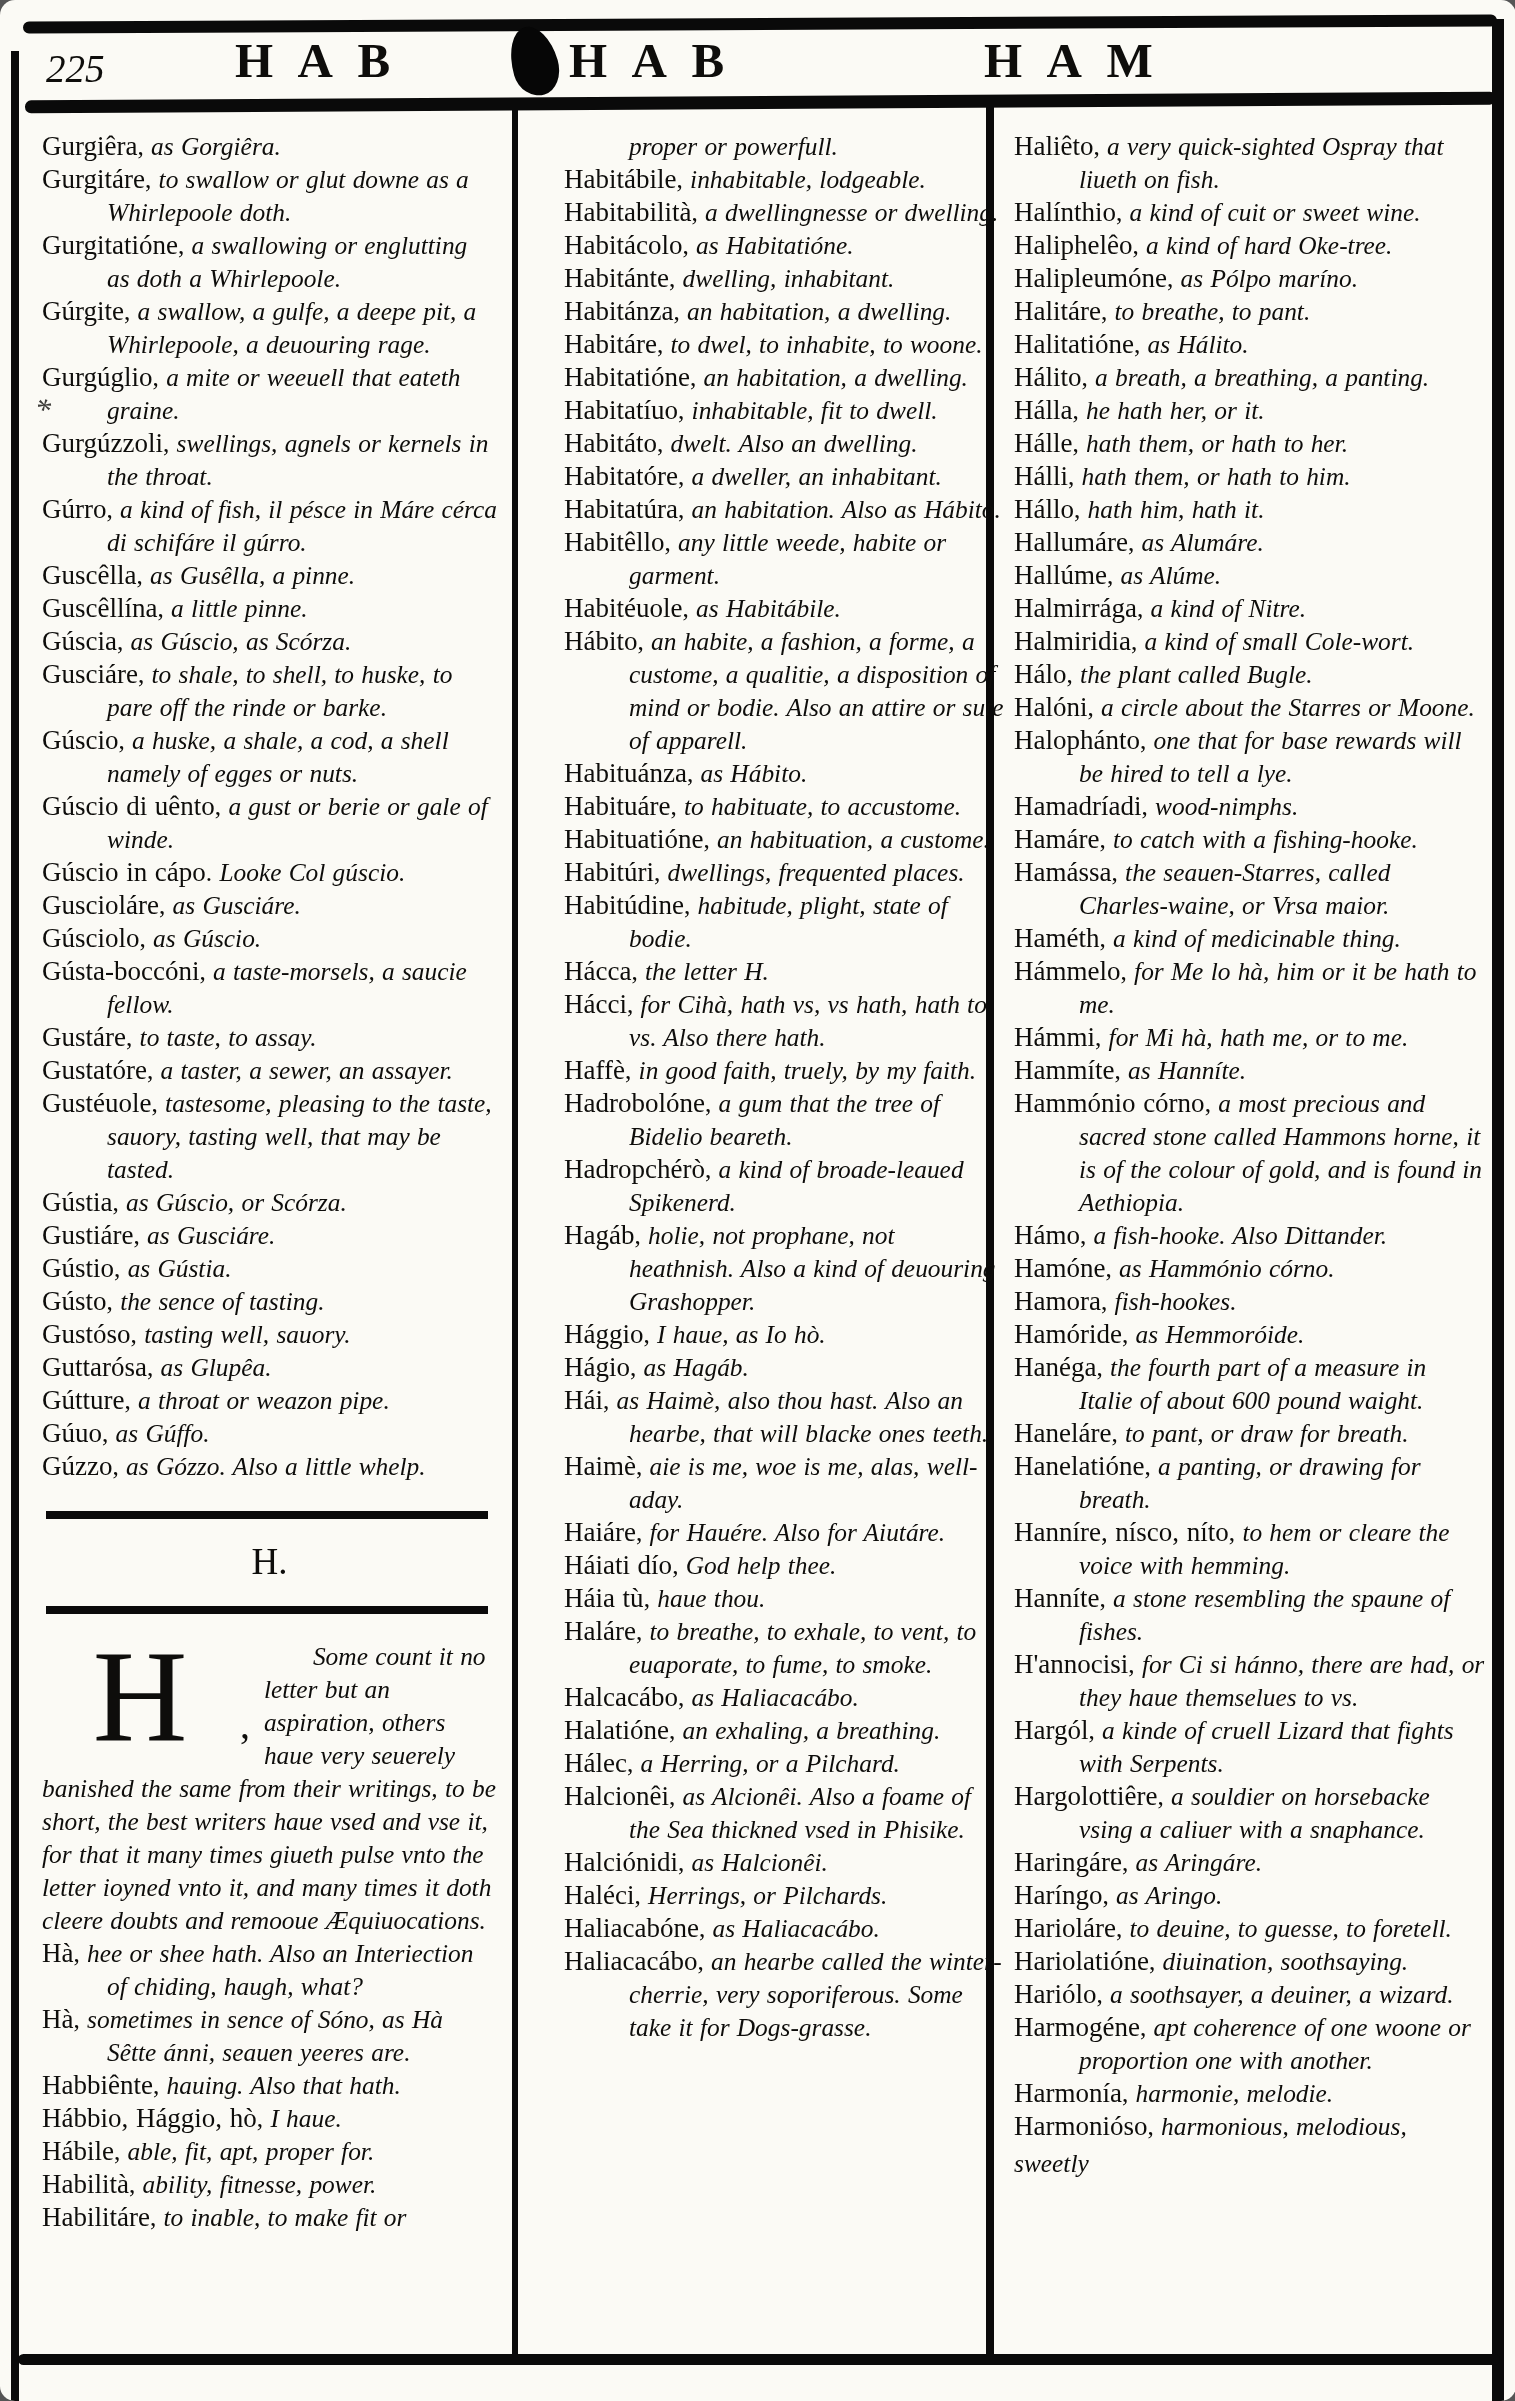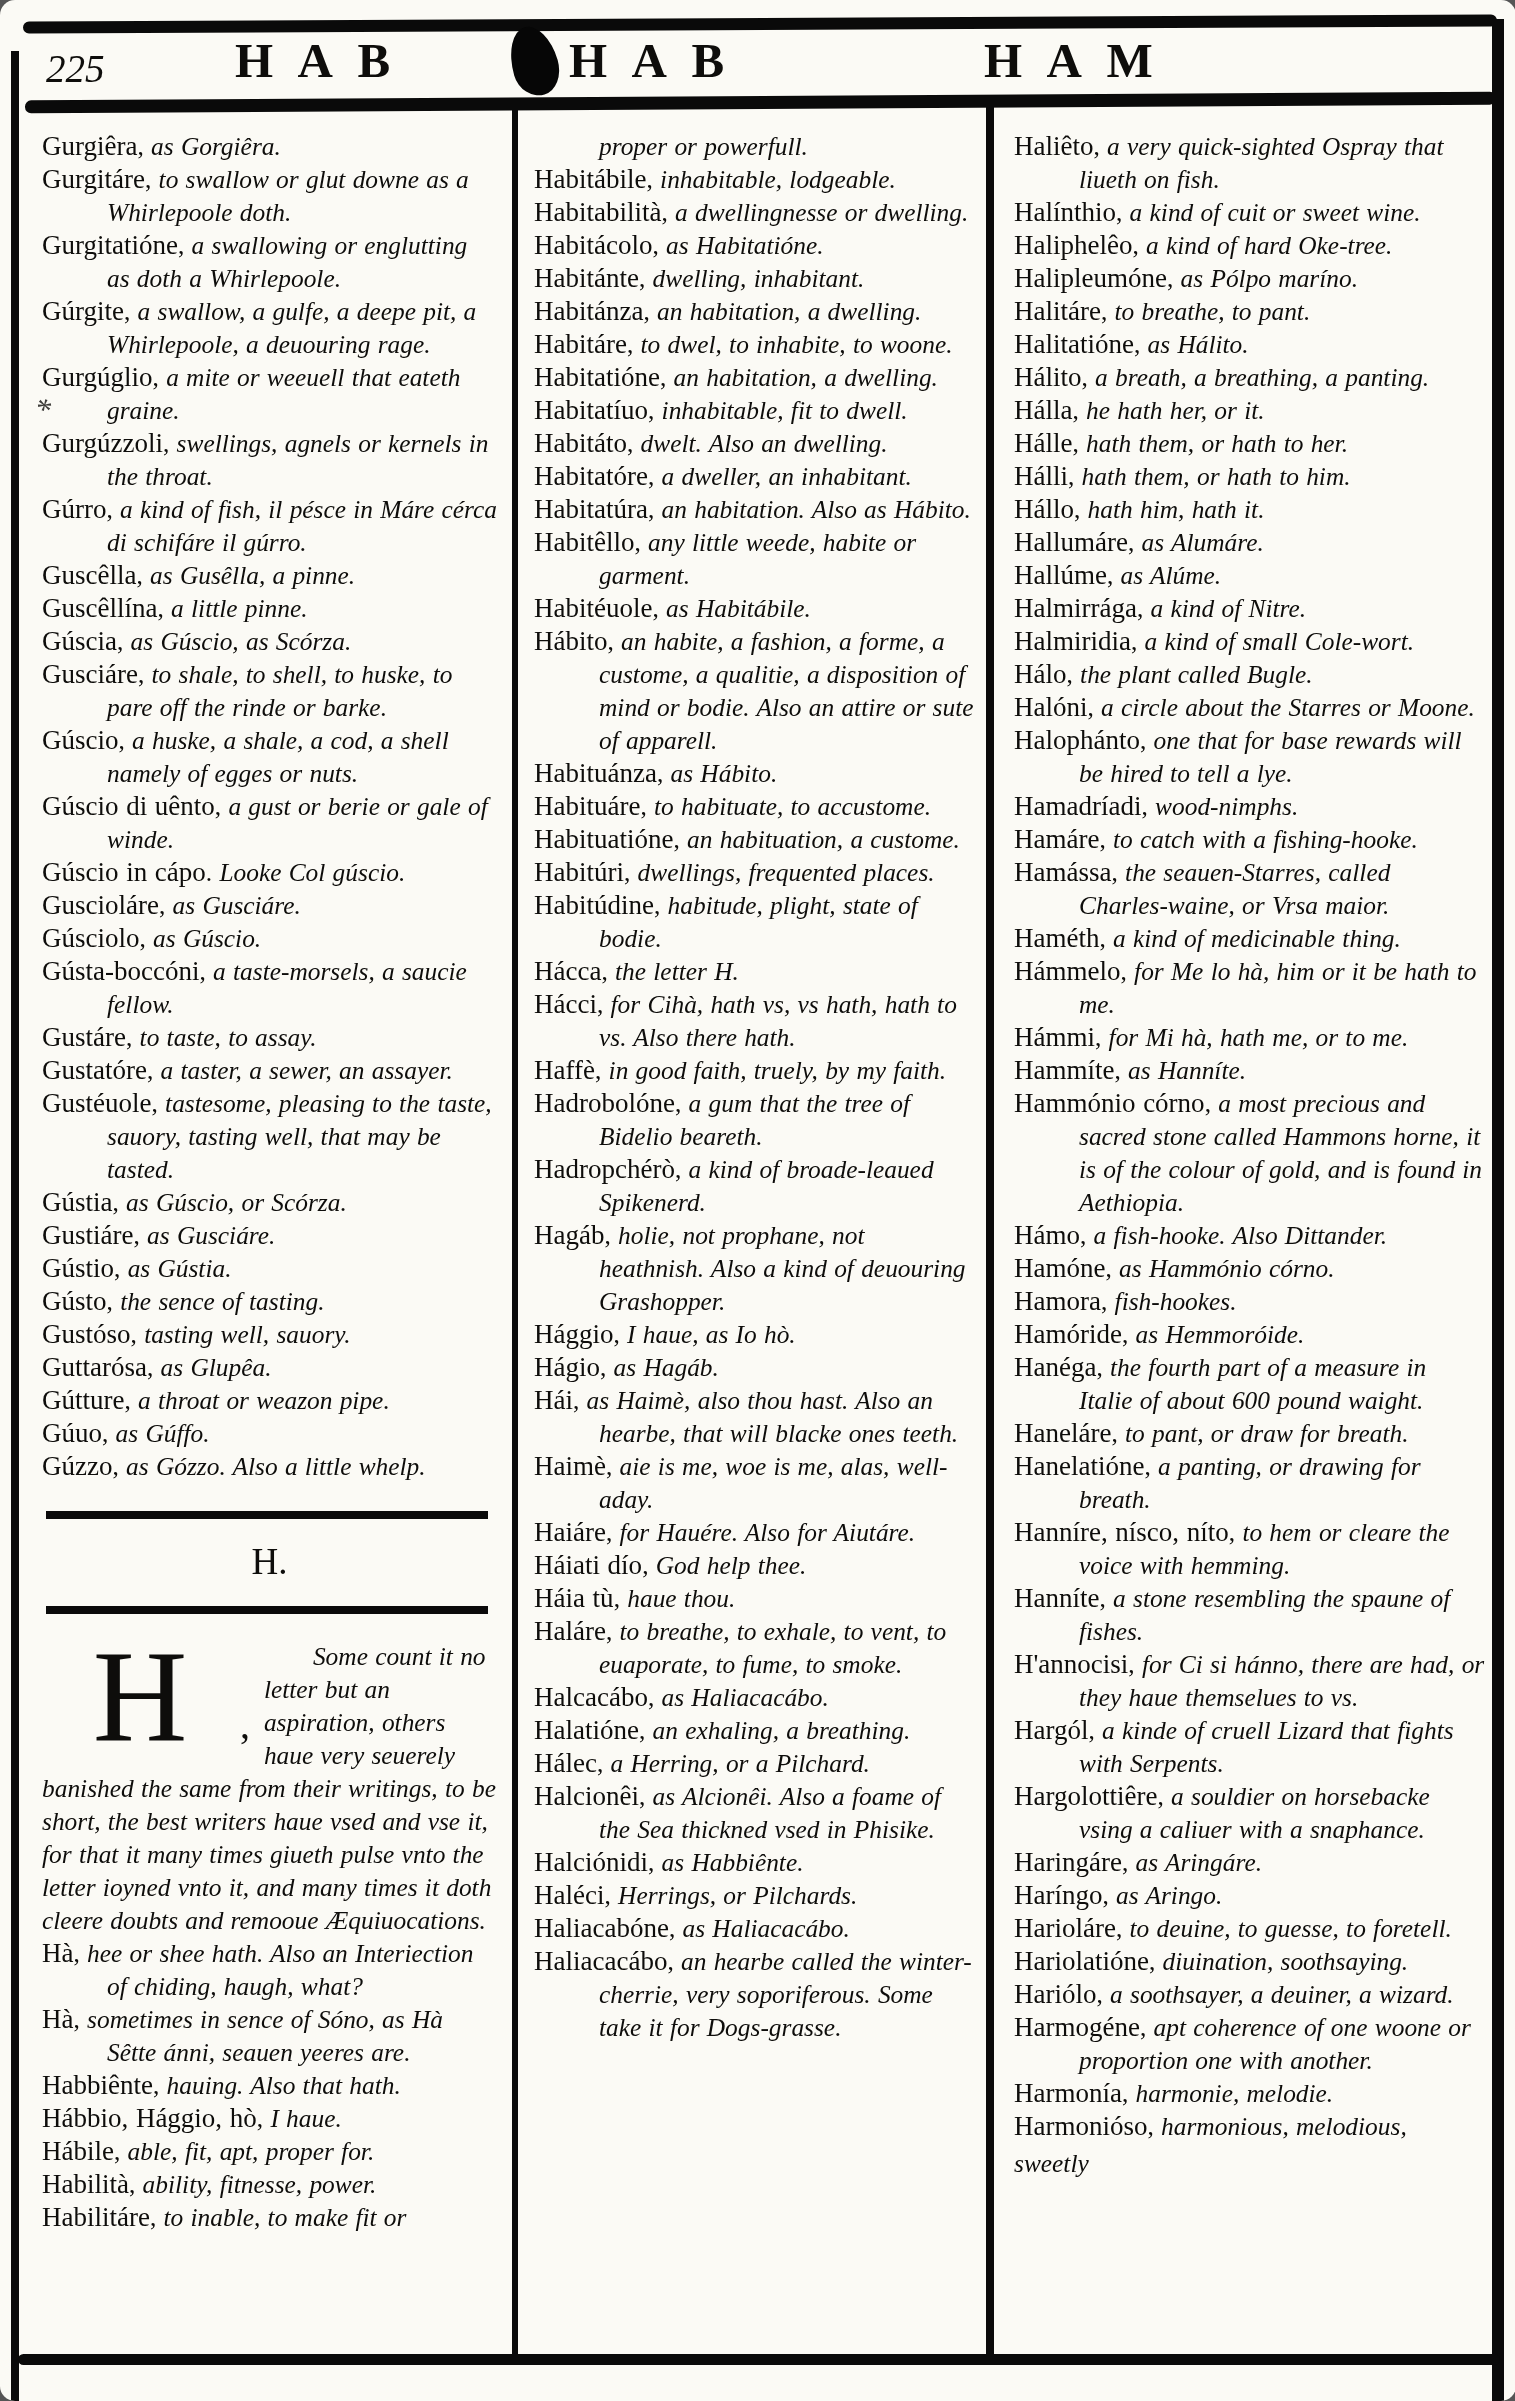--- a/index.html
+++ b/index.html
@@ -18,21 +18,21 @@
   .ht{position:absolute;top:32px;font-size:49px;font-weight:bold;letter-spacing:24.5px;}
   .ht-1{left:235px;}
   .ht-2{left:569px;}
   .ht-3{left:984px;}
   .inkblot{position:absolute;left:511px;top:26px;width:46px;height:70px;background:#060606;
            border-radius:50% 50% 48% 52%/62% 58% 42% 38%;transform:rotate(-16deg);}
   .margin-mark{position:absolute;left:35px;top:391px;font-size:32px;transform:rotate(18deg);opacity:.8;}
   .col{position:absolute;top:130px;height:2221px;overflow:hidden;font-size:25.4px;line-height:33px;
        word-spacing:0.9px;}
   .col-0{left:42px;width:455px;}
-  .col-1{left:534px;width:442px;}
+  .col-1{left:564px;width:442px;}
   .col-2{left:1014px;width:471px;}
   .entry{padding-left:65px;text-indent:-65px;}
   .entry .head{font-style:normal;font-size:27px;}
   .entry .def{font-style:italic;}
   .entry.cont{text-indent:0;}
   .colrule{height:8px;background:#0a0a0a;margin:28px 8.8px 26px 3.5px;padding:0;text-indent:0;}
   .sect{text-align:center;font-size:37px;margin:1.8px 0;padding:0;text-indent:0;}
   .dpara{margin-top:17.5px;text-indent:49px;}
   .dpara .def{font-style:italic;}
   .dcap{float:left;font-size:131px;line-height:98px;margin:7px 10.5px 0 1.8px;font-style:normal;}
@@ -135,21 +135,21 @@
       <div class="entry"><span class="head">Hái</span><span class="sep">, </span><span class="def">as Haimè, also thou hast. Also an hearbe, that will blacke ones teeth.</span></div>
       <div class="entry"><span class="head">Haimè</span><span class="sep">, </span><span class="def">aie is me, woe is me, alas, well-aday.</span></div>
       <div class="entry"><span class="head">Haiáre</span><span class="sep">, </span><span class="def">for Hauére. Also for Aiutáre.</span></div>
       <div class="entry"><span class="head">Háiati dío</span><span class="sep">, </span><span class="def">God help thee.</span></div>
       <div class="entry"><span class="head">Háia tù</span><span class="sep">, </span><span class="def">haue thou.</span></div>
       <div class="entry"><span class="head">Haláre</span><span class="sep">, </span><span class="def">to breathe, to exhale, to vent, to euaporate, to fume, to smoke.</span></div>
       <div class="entry"><span class="head">Halcacábo</span><span class="sep">, </span><span class="def">as Haliacacábo.</span></div>
       <div class="entry"><span class="head">Halatióne</span><span class="sep">, </span><span class="def">an exhaling, a breathing.</span></div>
       <div class="entry"><span class="head">Hálec</span><span class="sep">, </span><span class="def">a Herring, or a Pilchard.</span></div>
       <div class="entry"><span class="head">Halcionêi</span><span class="sep">, </span><span class="def">as Alcionêi. Also a foame of the Sea thickned vsed in Phisike.</span></div>
-      <div class="entry"><span class="head">Halciónidi</span><span class="sep">, </span><span class="def">as Habbiênte.</span></div>
+      <div class="entry"><span class="head">Halciónidi</span><span class="sep">, </span><span class="def">as Halcionêi.</span></div>
       <div class="entry"><span class="head">Haléci</span><span class="sep">, </span><span class="def">Herrings, or Pilchards.</span></div>
       <div class="entry"><span class="head">Haliacabóne</span><span class="sep">, </span><span class="def">as Haliacacábo.</span></div>
       <div class="entry"><span class="head">Haliacacábo</span><span class="sep">, </span><span class="def">an hearbe called the winter-cherrie, very soporiferous. Some take it for Dogs-grasse.</span></div>
     </div>
   <div class="col col-2">
       <div class="entry"><span class="head">Haliêto</span><span class="sep">, </span><span class="def">a very quick-sighted Ospray that liueth on fish.</span></div>
       <div class="entry"><span class="head">Halínthio</span><span class="sep">, </span><span class="def">a kind of cuit or sweet wine.</span></div>
       <div class="entry"><span class="head">Haliphelêo</span><span class="sep">, </span><span class="def">a kind of hard Oke-tree.</span></div>
       <div class="entry"><span class="head">Halipleumóne</span><span class="sep">, </span><span class="def">as Pólpo maríno.</span></div>
       <div class="entry"><span class="head">Halitáre</span><span class="sep">, </span><span class="def">to breathe, to pant.</span></div>

